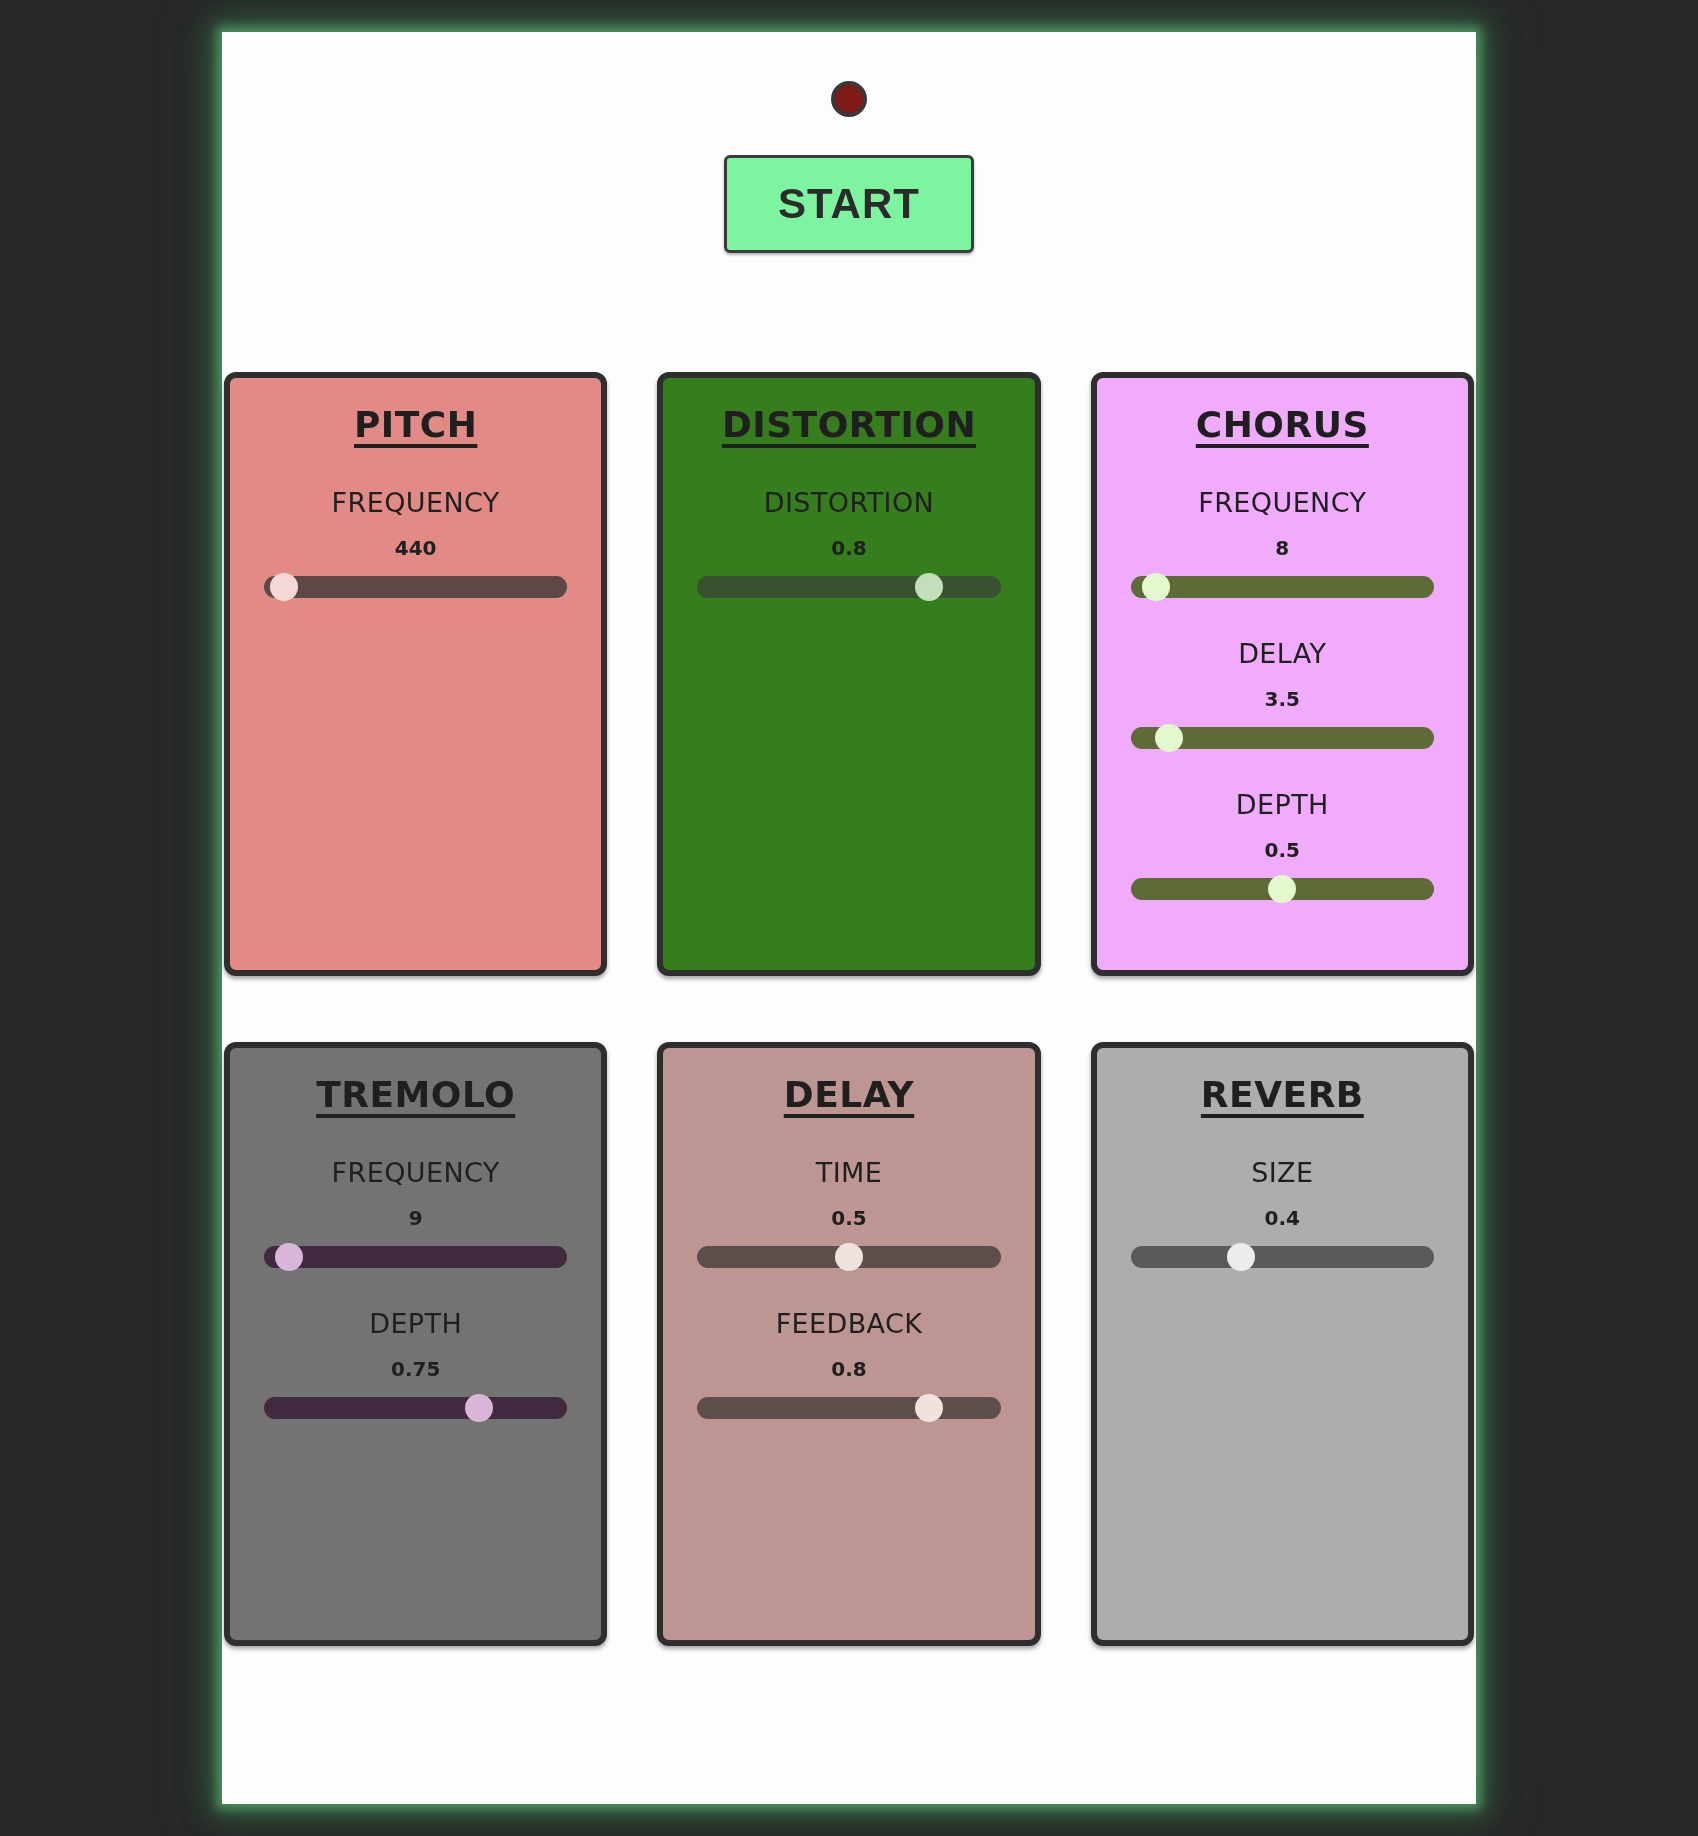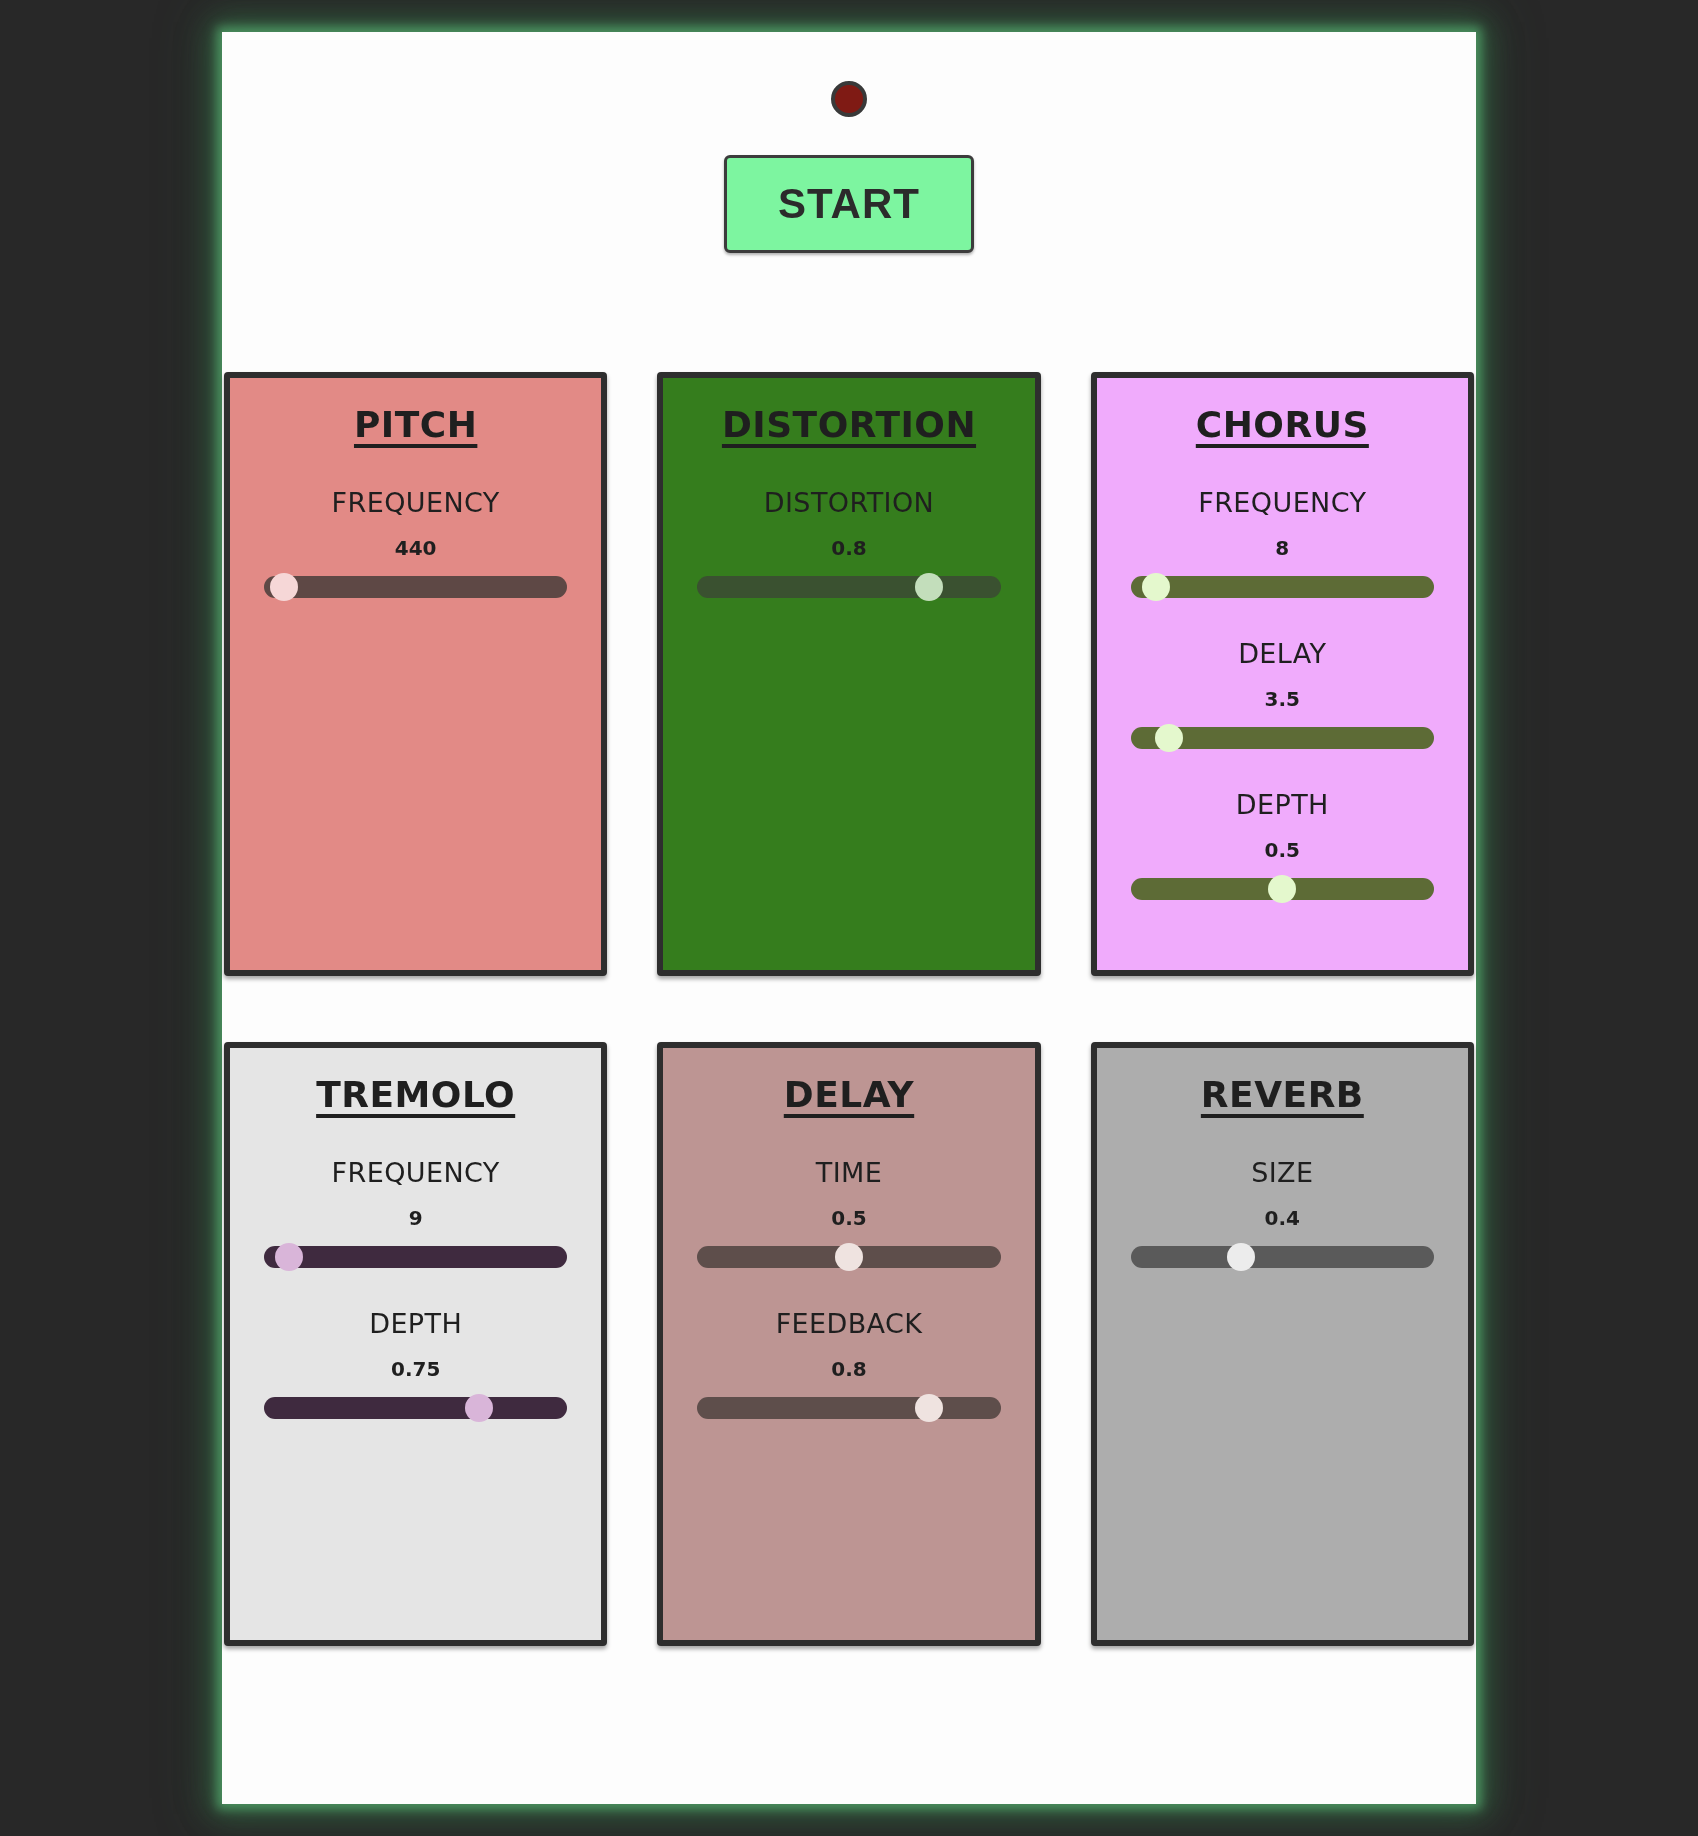--- a/index.html
+++ b/index.html
@@ -74,21 +74,21 @@
     margin-top: 119px;
     width: 1250px;
     display: grid;
     grid-template-columns: repeat(3, 1fr);
     column-gap: 50px;
     row-gap: 66px;
   }
 
   .module-card {
     border: 6px solid #2e2e2e;
-    border-radius: 4px;
+    border-radius: 12px;
     padding: 26px 34px 30px 34px;
     min-height: 604px;
     display: flex;
     flex-direction: column;
     align-items: stretch;
     box-shadow: 0 3px 4px rgba(0,0,0,0.35);
   }
 
   .module-title {
     text-align: center;
@@ -190,21 +190,21 @@
             </div>
           </div>
           <div class="control">
             <div class="control-label">DEPTH</div>
             <div class="control-value">0.5</div>
             <div class="slider-track" style="background: rgb(93, 107, 54);">
               <div class="slider-thumb" style="background: rgb(228, 248, 205); left: calc(50% - 1.77636e-15px);"></div>
             </div>
           </div>
         </div>
-        <div class="module-card" style="background: #e5e5e5;">
+        <div class="module-card" style="background: #737373;">
           <div class="module-title">TREMOLO</div>
           <div class="control">
             <div class="control-label">FREQUENCY</div>
             <div class="control-value">9</div>
             <div class="slider-track" style="background: rgb(63, 42, 63);">
               <div class="slider-thumb" style="background: rgb(217, 181, 217); left: calc(4% + 12.88px);"></div>
             </div>
           </div>
           <div class="control">
             <div class="control-label">DEPTH</div>

